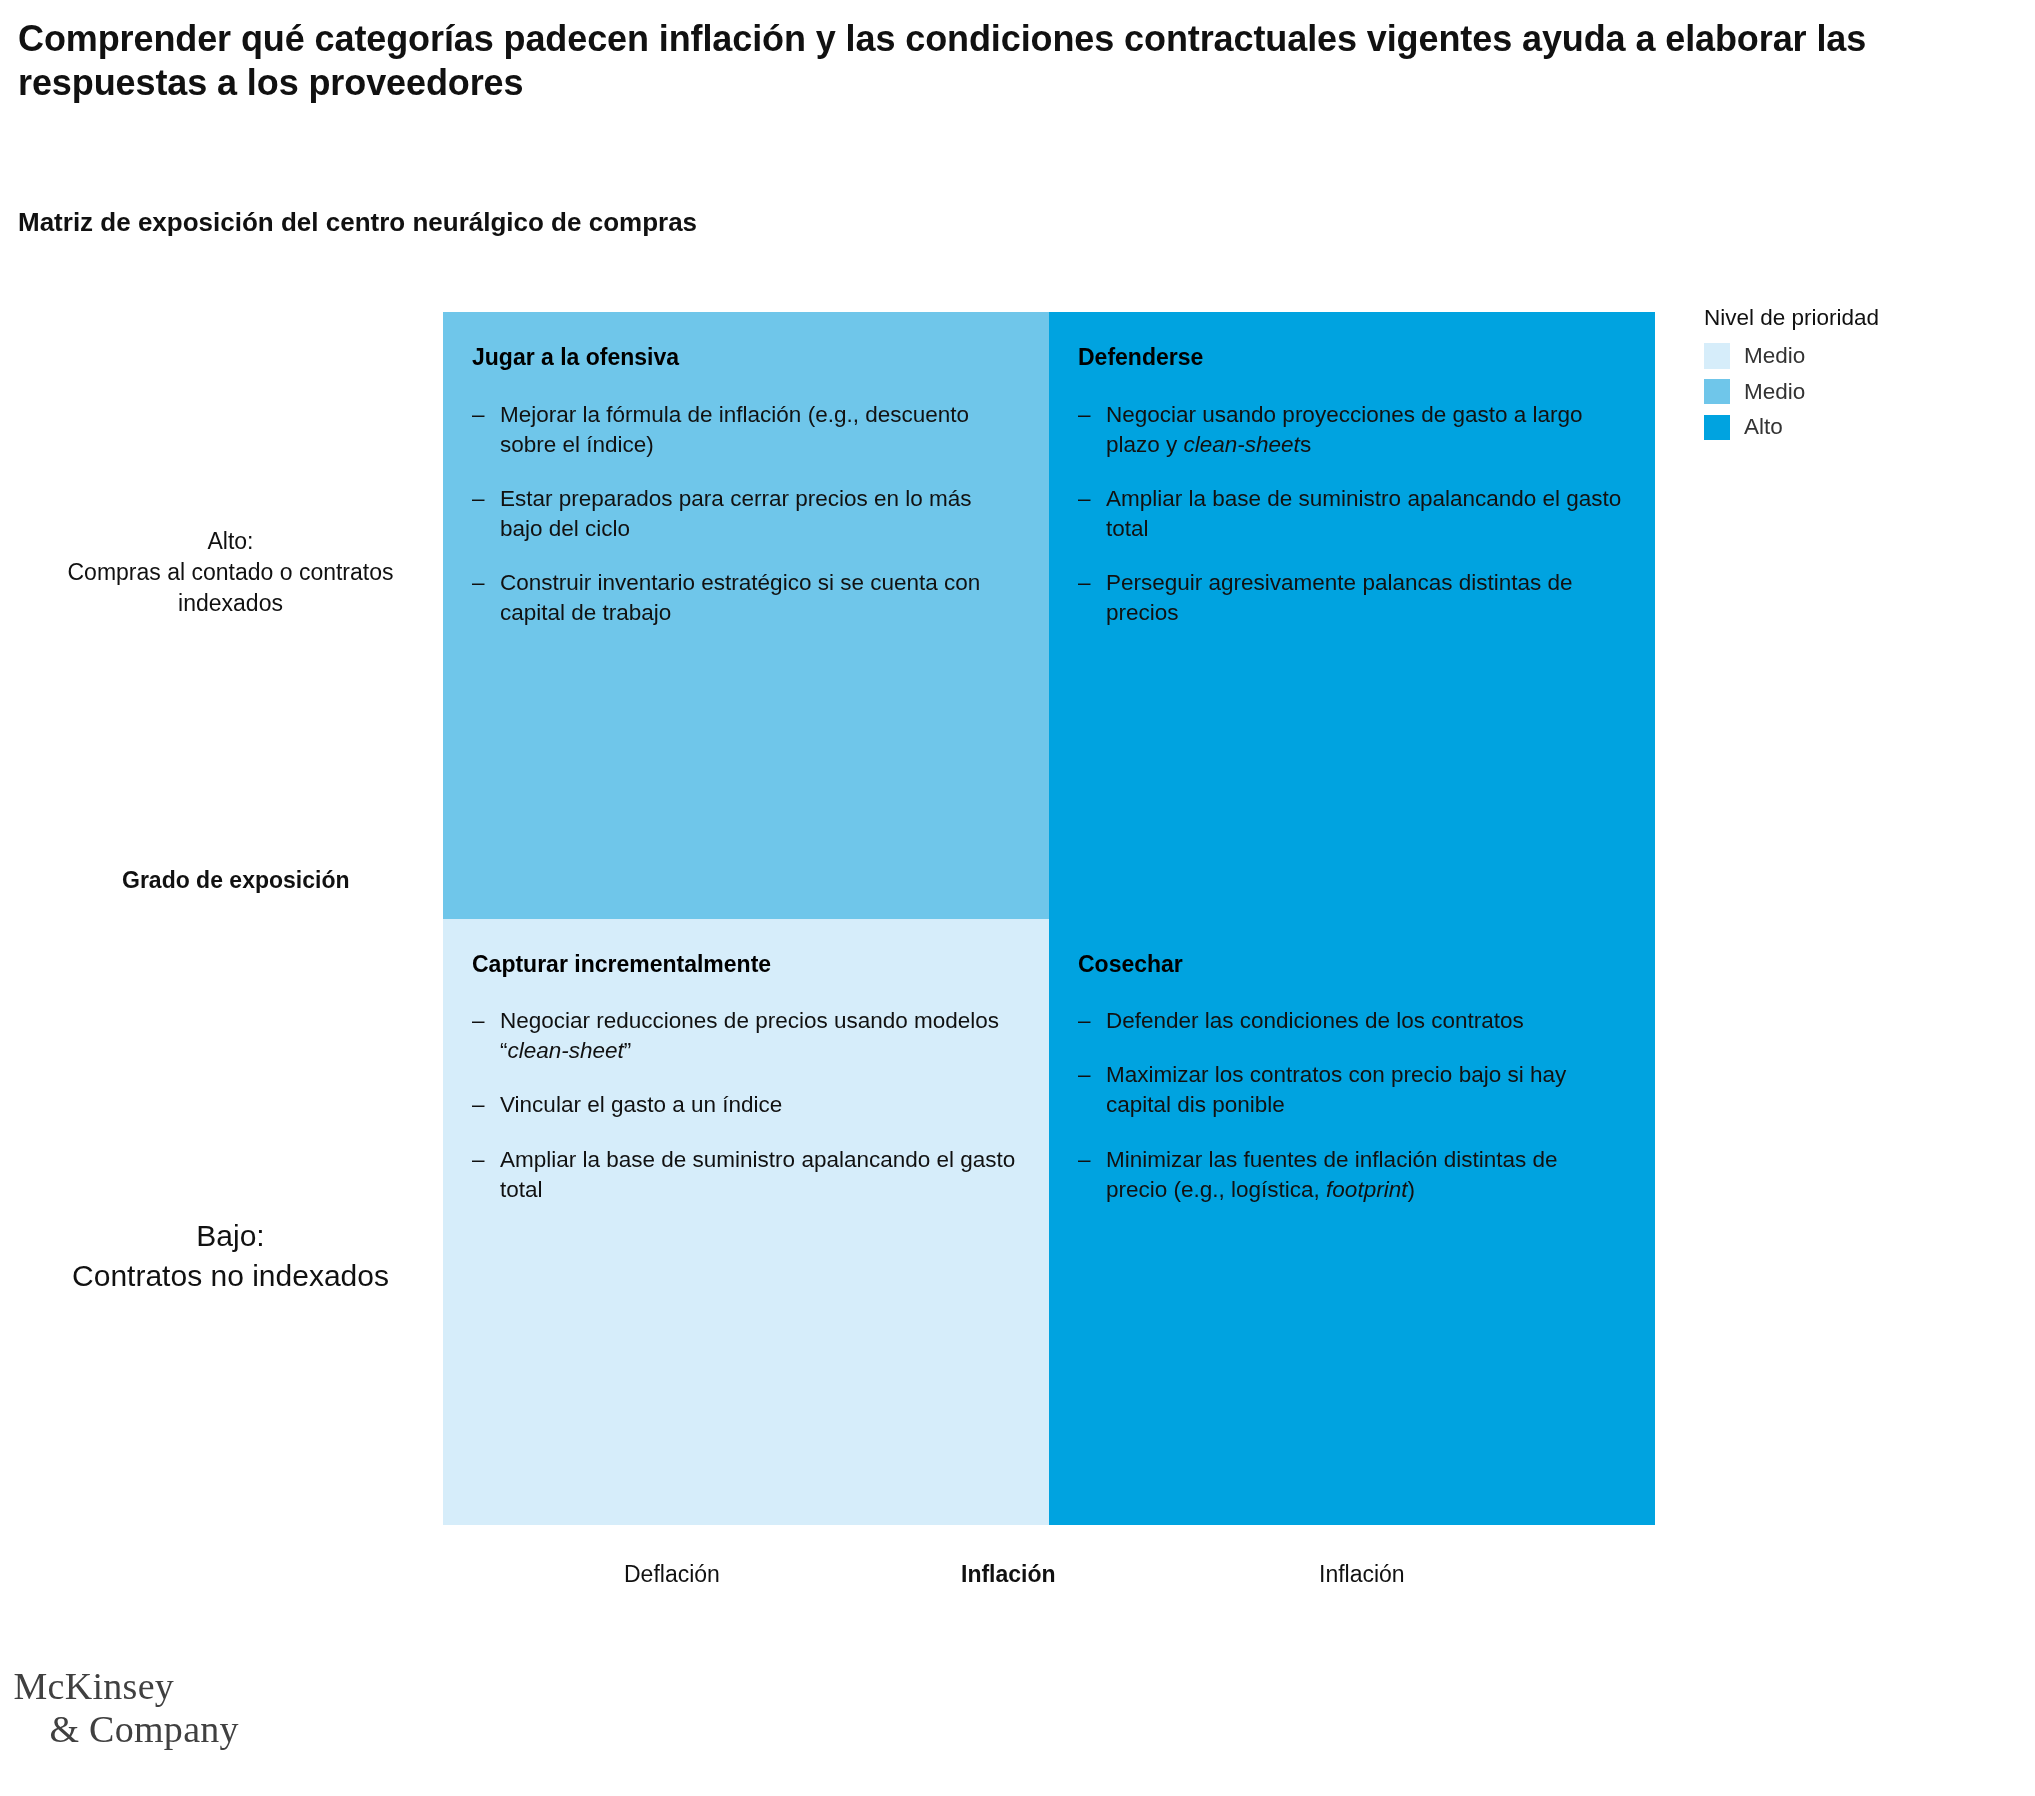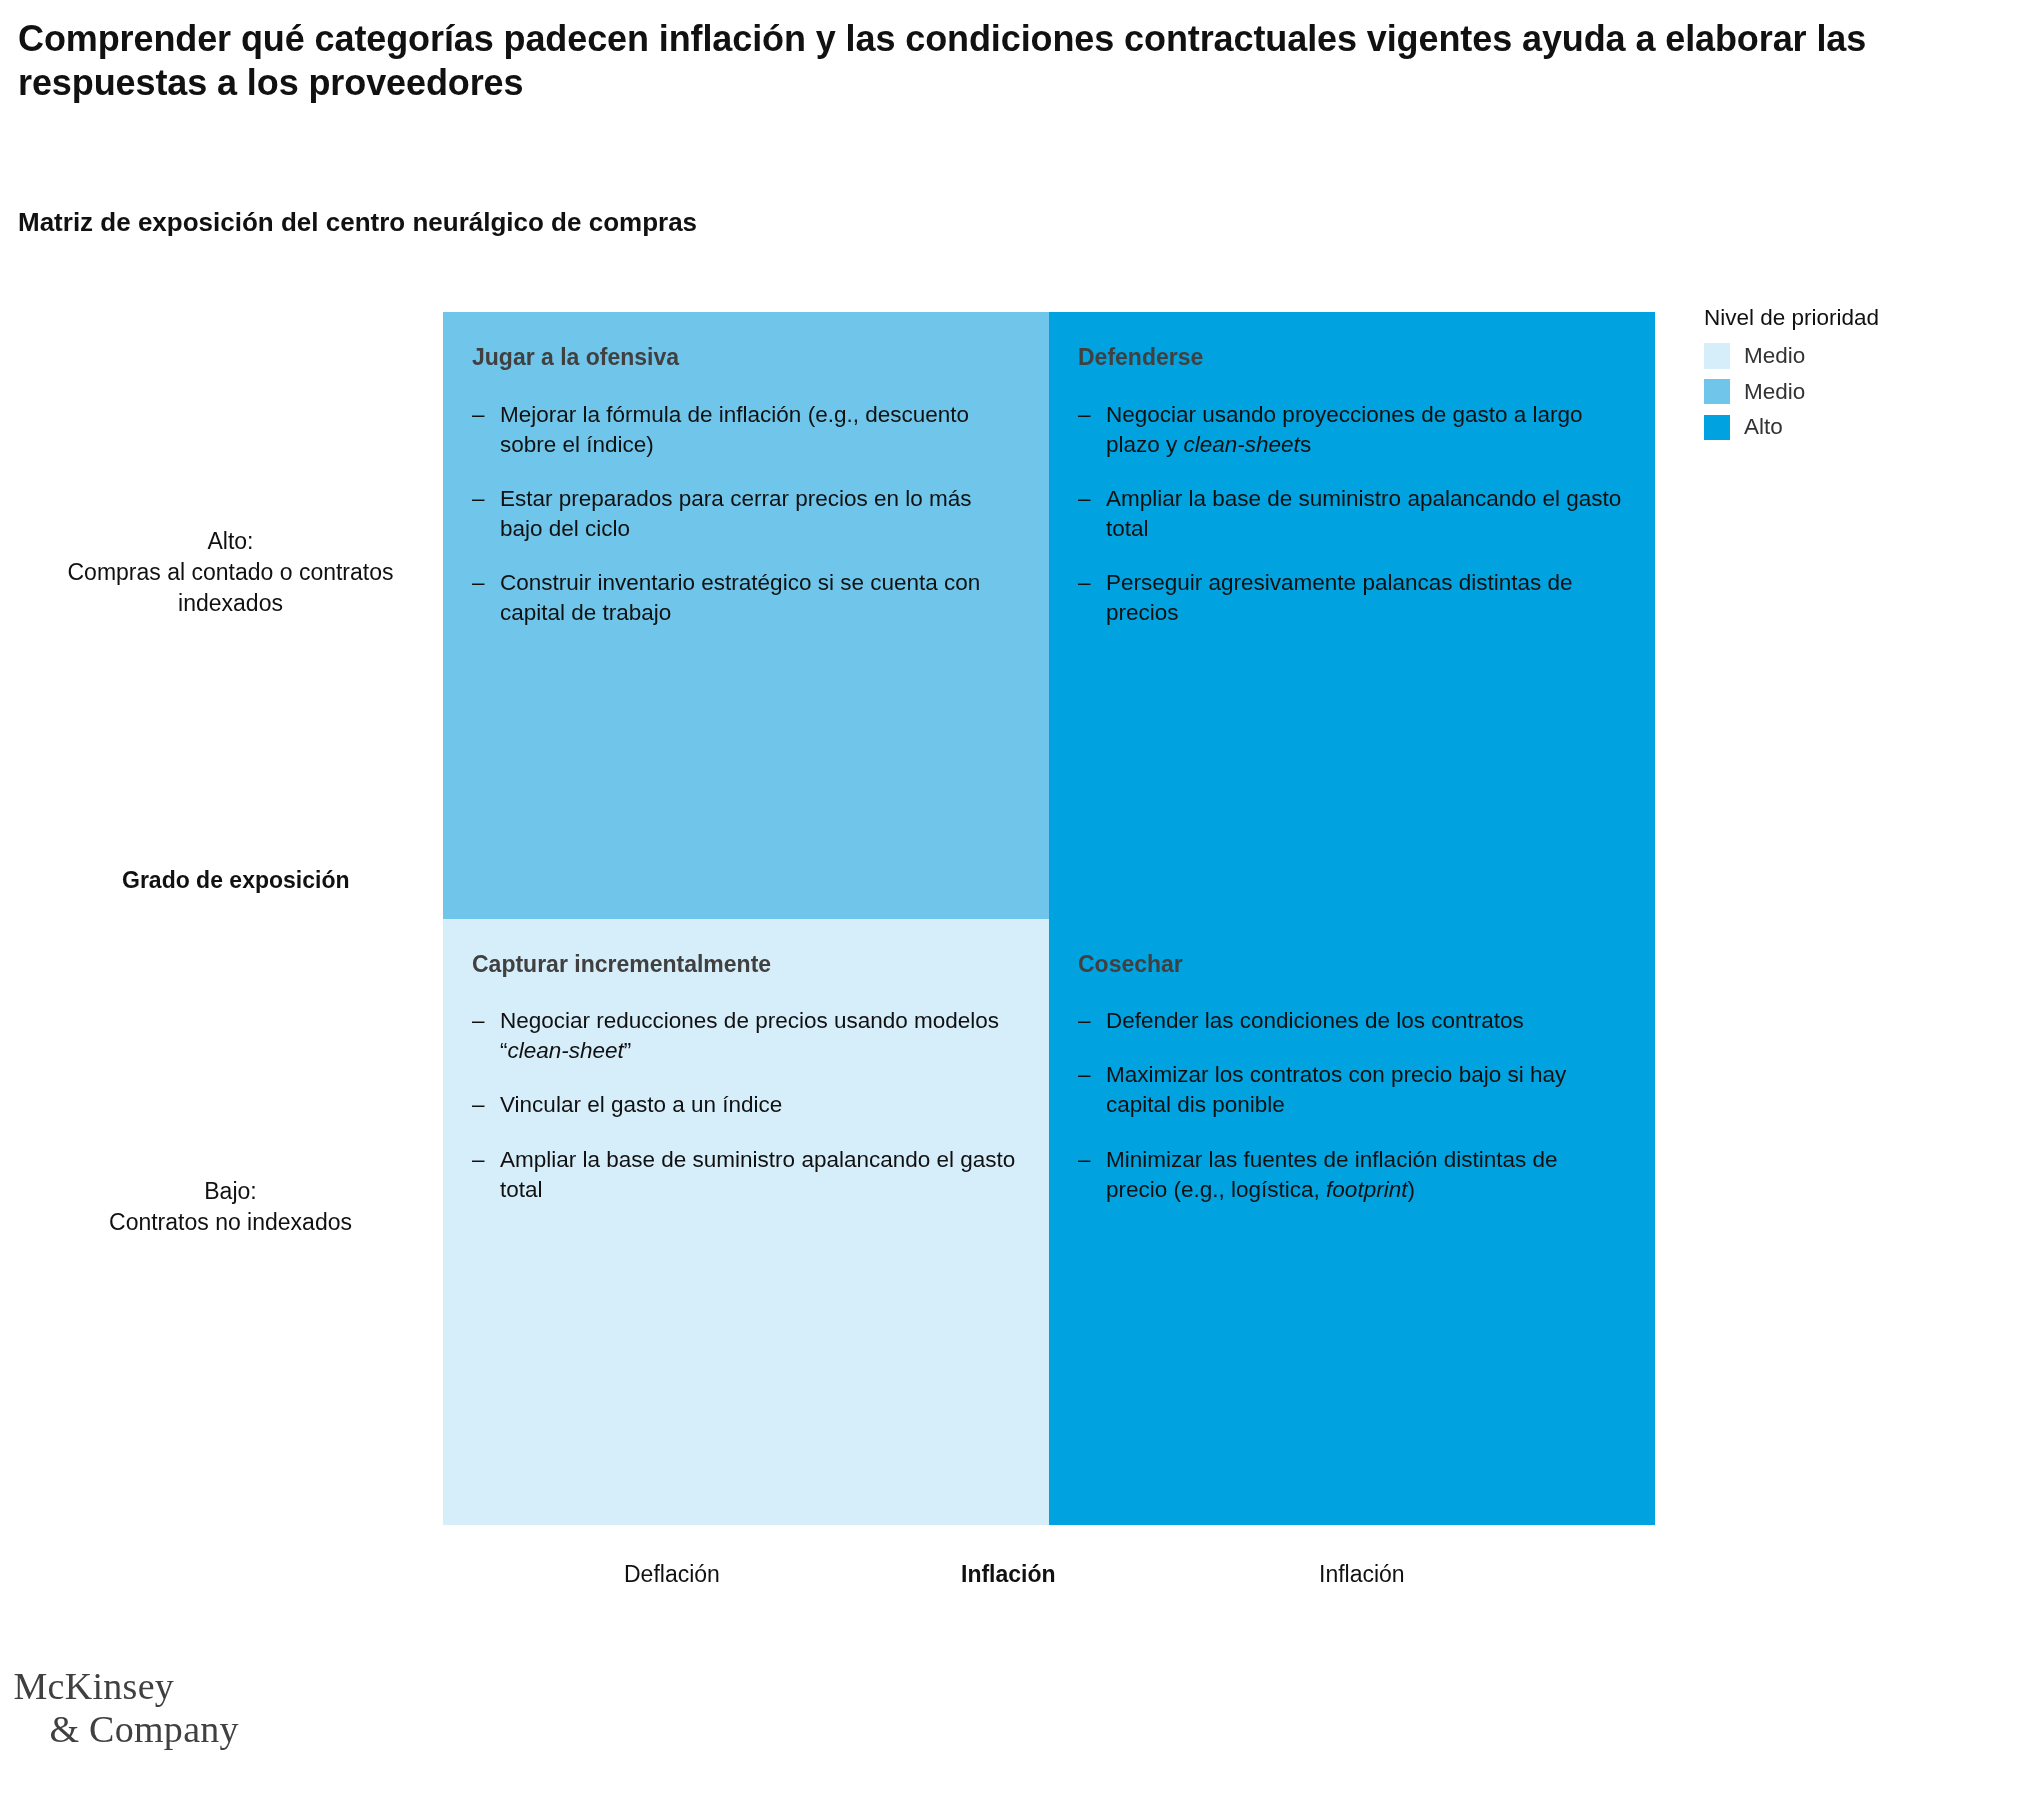--- a/index.html
+++ b/index.html
@@ -63,21 +63,21 @@
     position: relative;
   }
   .cell.q1 { background: #6fc6ea; }   
   .cell.q2 { background: #00a3e0; }   
   .cell.q3 { background: #d6edfa; }   
   .cell.q4 { background: #00a3e0; }   
 
   .cell-title {
     font-size: 23px;
     font-weight: bold;
-    color: #404040;
+    color: #000000;
     margin: 0 0 28px 0;
     line-height: 1.2;
   }
   .cell-list {
     list-style: none;
     margin: 0;
     padding: 0;
   }
   .cell-list li {
     position: relative;
@@ -114,24 +114,24 @@
     top: 526px;
     width: 401px;
     text-align: center;
     font-size: 23px;
     line-height: 1.34;
     color: #111111;
   }
   .y-label-low {
     position: absolute;
     left: 30px;
-    top: 1176px;
+    top: 1216px;
     width: 401px;
     text-align: center;
-    font-size: 23px;
+    font-size: 30px;
     line-height: 1.34;
     color: #111111;
   }
 
   .x-labels {
     position: absolute;
     left: 442px;
     top: 1561px;
     width: 1212px;
     height: 36px;

